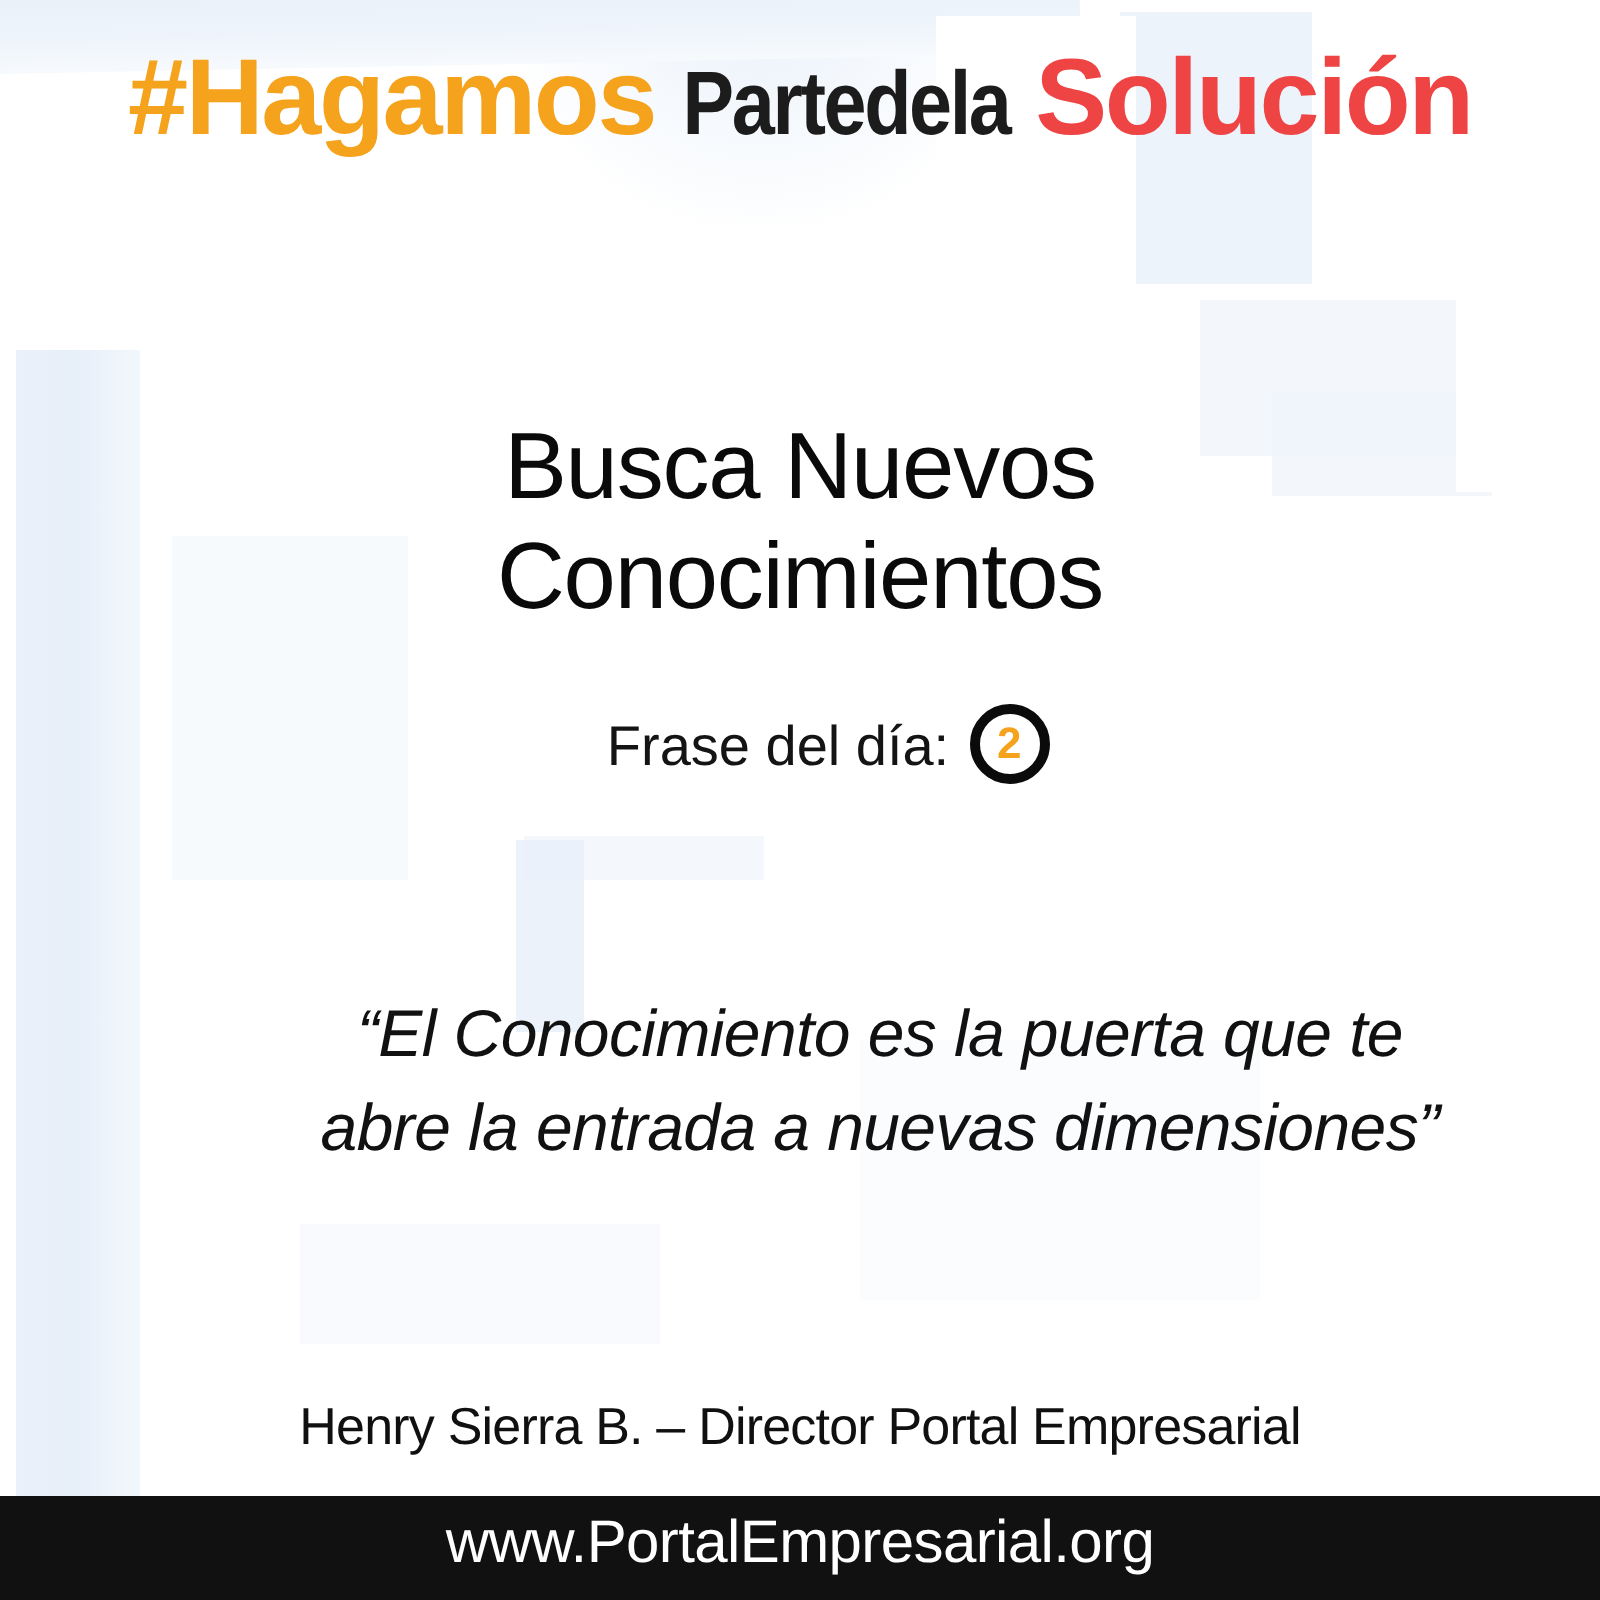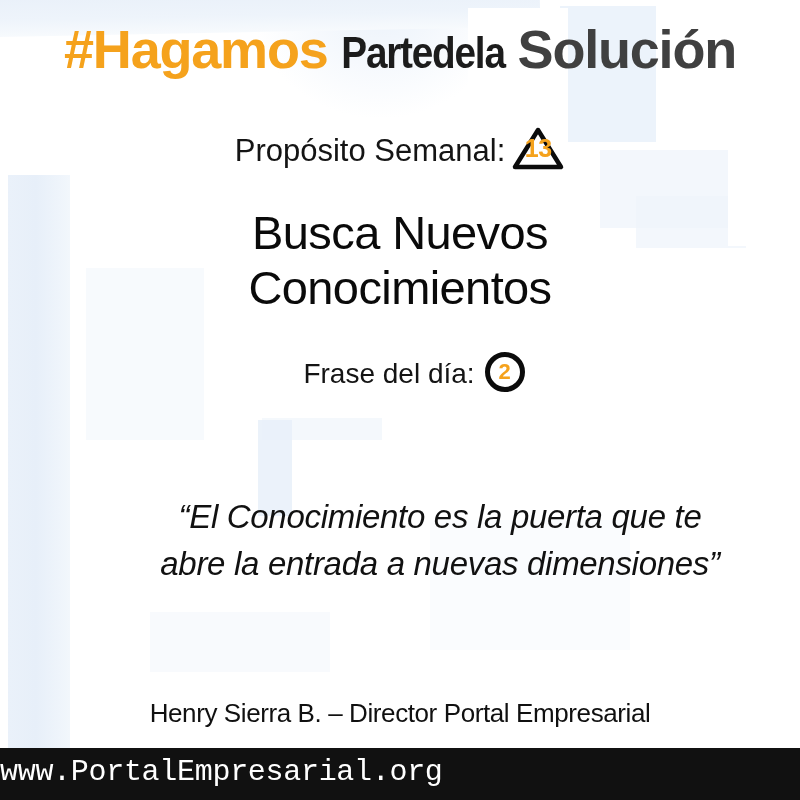--- a/index.html
+++ b/index.html
@@ -155,21 +155,21 @@
   .headline .hash { color: #F5A21C; text-align: center; }
   .headline .mid {
     color: #1c1c1c;
     font-weight: bold;
     font-size: 45px;
     letter-spacing: -1.4px;
     display: inline-block;
     transform: scaleX(.86);
     transform-origin: center;
   }
-  .headline .sol { color: #404040; }
+  .headline .sol { color: #ef4444; }
 
   
   .proposito {
     position: absolute;
     left: 0;
     top: 126px;
     width: 800px;
     text-align: center;
     font-size: 31px;
     color: #141414;
@@ -291,26 +291,25 @@
     top: 748px;
     width: 800px;
     height: 52px;
     background: #111111;
   }
   .footer-url {
     position: absolute;
     left: 0;
     top: 9px;
     width: 800px;
-    text-align: left;
+    text-align: center;
     color: #ffffff;
     font-size: 30px;
     line-height: 1;
     letter-spacing: -0.3px;
-    font-family: Liberation Mono, monospace;
   }
 </style>
 </head>
 <body>
 
 <div id="poster">
 
   <div class="bg-layer">
     <div class="bg-blur-top"></div>
     <div class="bg-band-top"></div>
@@ -322,23 +321,20 @@
     <div class="bg-rect-f"></div>
     <div class="bg-rect-h"></div>
     <div class="bg-rect-g"></div>
     <div class="bg-rect-j"></div>
     <div class="bg-rect-i"></div>
     <div class="bg-band-left"></div>
   </div>
 
   <div class="headline"><span class="hash">#Hagamos</span><span class="mid">Partedela</span><span class="sol">Solución</span></div>
 
-  <div class="proposito"><span class="lbl">Propósito Semanal:</span><span class="tri-badge"><svg width="54" height="46" viewBox="0 0 54 46" aria-hidden="true">
-          <path d="M27 4 L50 41 L4 41 Z" fill="none" stroke="#0b0b0b" stroke-width="4.5" stroke-linejoin="round"></path>
-        </svg><span class="tri-num">13</span></span></div>
 
   <div class="main-title">
     <span class="ln">Busca Nuevos</span>
     <span class="ln">Conocimientos</span>
   </div>
 
   <div class="frase"><span class="lbl">Frase del día:</span><span class="circ-badge"><span class="circ-num">2</span></span></div>
 
   <div class="quote">
     <span class="ln">“El Conocimiento es la puerta que te</span>

